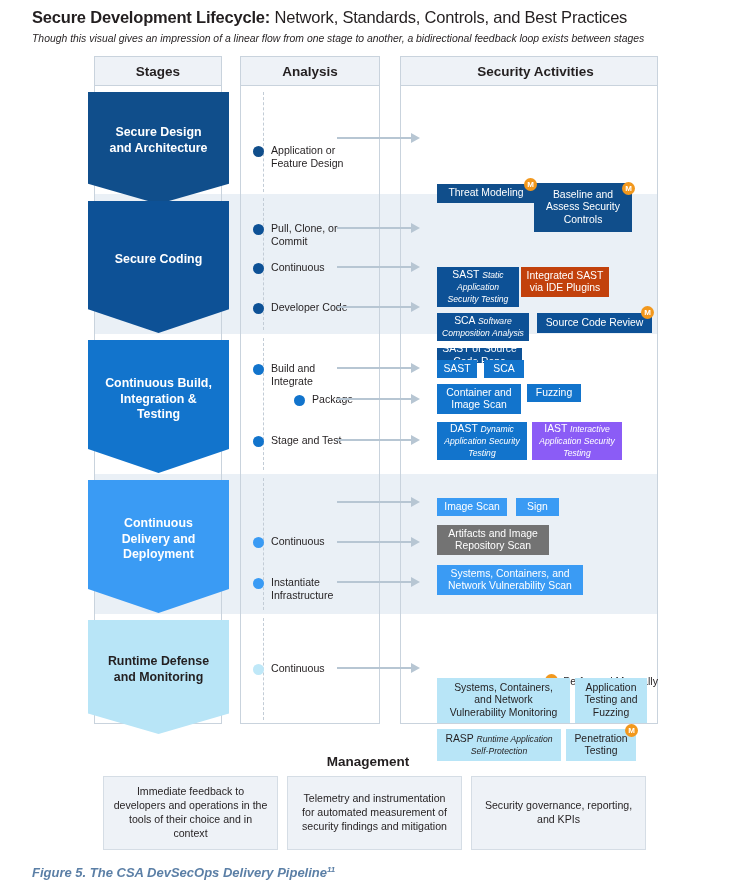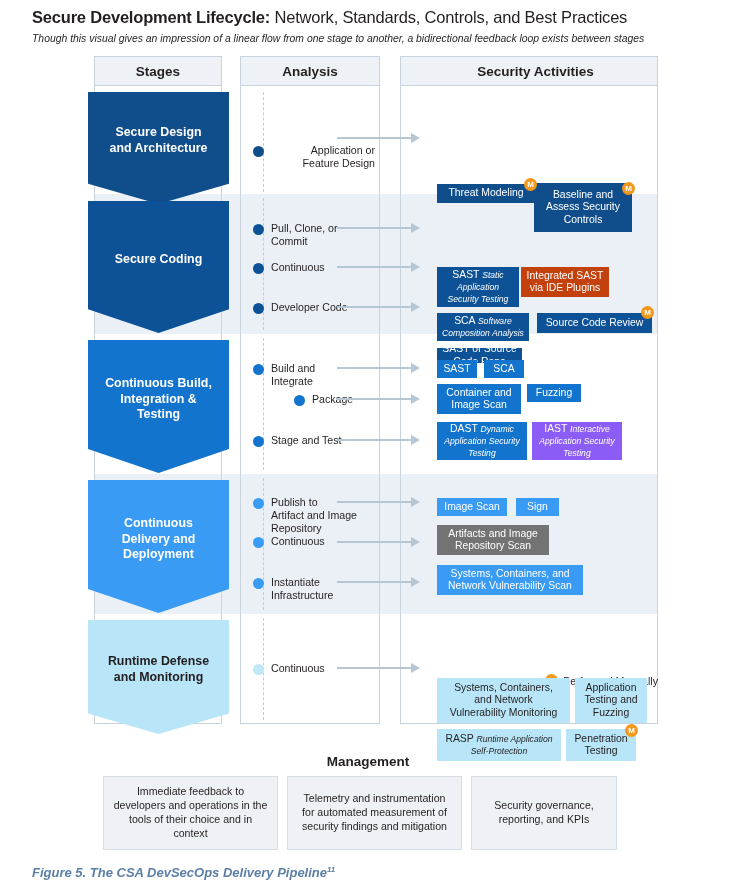--- a/index.html
+++ b/index.html
@@ -123,21 +123,21 @@
     font-size: 13.5px; font-weight: 700;
   }
   .mgmt-box {
     position: absolute; top: 776px; height: 74px;
     background: #eef2f7; border: 1px solid #d5dde5;
     display: flex; align-items: center; justify-content: center;
     text-align: center; font-size: 10.6px; line-height: 1.32; padding: 4px 8px;
   }
   #mgmt-0 { left: 103px; width: 175px; }
   #mgmt-1 { left: 287px; width: 175px; }
-  #mgmt-2 { left: 471px; width: 146px; }
+  #mgmt-2 { left: 471px; width: 175px; }
 
   
   #caption {
     position: absolute; left: 32px; top: 865px;
     font-size: 13px; font-style: italic; font-weight: 700; color: #5b7fa6;
   }
   #caption sup { font-size: 8px; }
 </style>
 </head>
 <body>
@@ -179,21 +179,21 @@
   </div>
 
   <div class="stage" style="top:424px;height:133px;background:#3a9bf4;color:#ffffff;">
     <div class="stage-label">Continuous<br>Delivery and<br>Deployment</div>
   </div>
 
   <div class="stage" style="top:564px;height:114px;background:#b8e5f7;color:#231f20;">
     <div class="stage-label">Runtime Defense<br>and Monitoring</div>
   </div>
 
-  <div class="trigger" style="left:253px;top:88px;text-align:right;">
+  <div class="trigger" style="left:253px;top:88px;">
     <div class="dot" style="background:#104e8b;"></div>
     <div class="trig-text">Application or<br>Feature Design</div>
   </div>
 
   <div class="trigger" style="left:253px;top:166px;">
     <div class="dot" style="background:#0d5196;"></div>
     <div class="trig-text">Pull, Clone, or<br>Commit</div>
   </div>
   <div class="trigger" style="left:253px;top:205px;">
     <div class="dot" style="background:#0d5196;"></div>
@@ -210,24 +210,20 @@
   </div>
   <div class="trigger" style="left:253px;top:337px;margin-left:41px;">
     <div class="dot" style="background:#1274cc;"></div>
     <div class="trig-text">Package</div>
   </div>
   <div class="trigger" style="left:253px;top:378px;">
     <div class="dot" style="background:#1274cc;"></div>
     <div class="trig-text">Stage and Test</div>
   </div>
 
-  <div class="trigger" style="left:253px;top:440px;">
-    <div class="dot" style="background:#3a9bf4;"></div>
-    <div class="trig-text">Publish to<br>Artifact and Image<br>Repository</div>
-  </div>
   <div class="trigger" style="left:253px;top:479px;">
     <div class="dot" style="background:#3a9bf4;"></div>
     <div class="trig-text">Continuous</div>
   </div>
   <div class="trigger" style="left:253px;top:520px;">
     <div class="dot" style="background:#3a9bf4;"></div>
     <div class="trig-text">Instantiate<br>Infrastructure</div>
   </div>
 
   <div class="trigger" style="left:253px;top:606px;">

